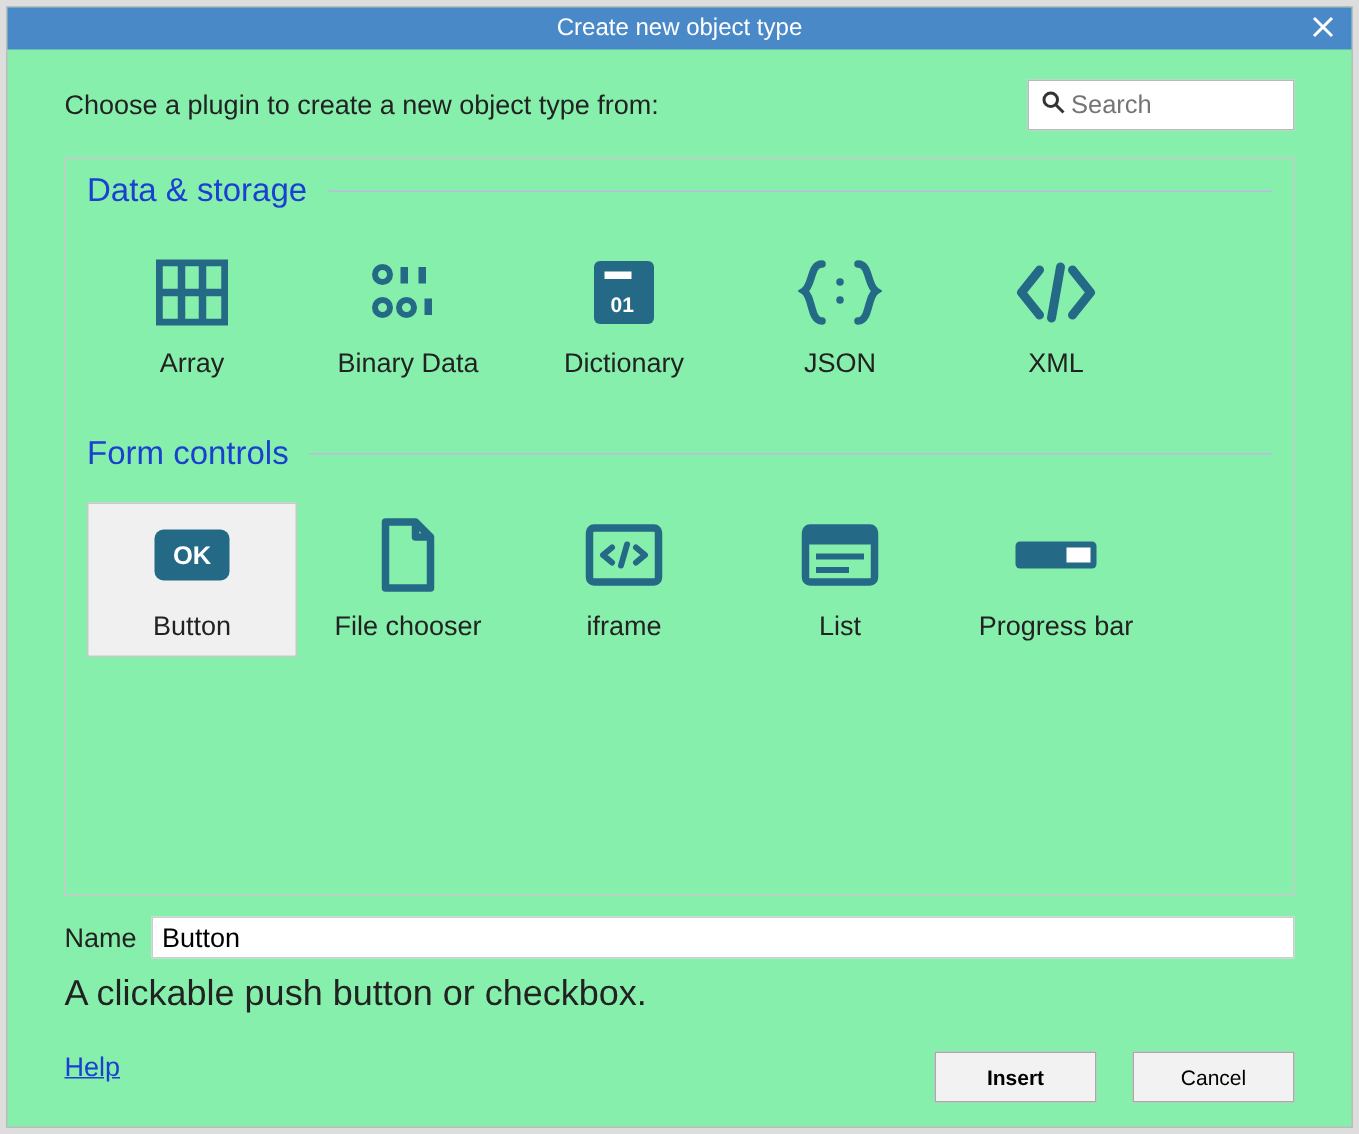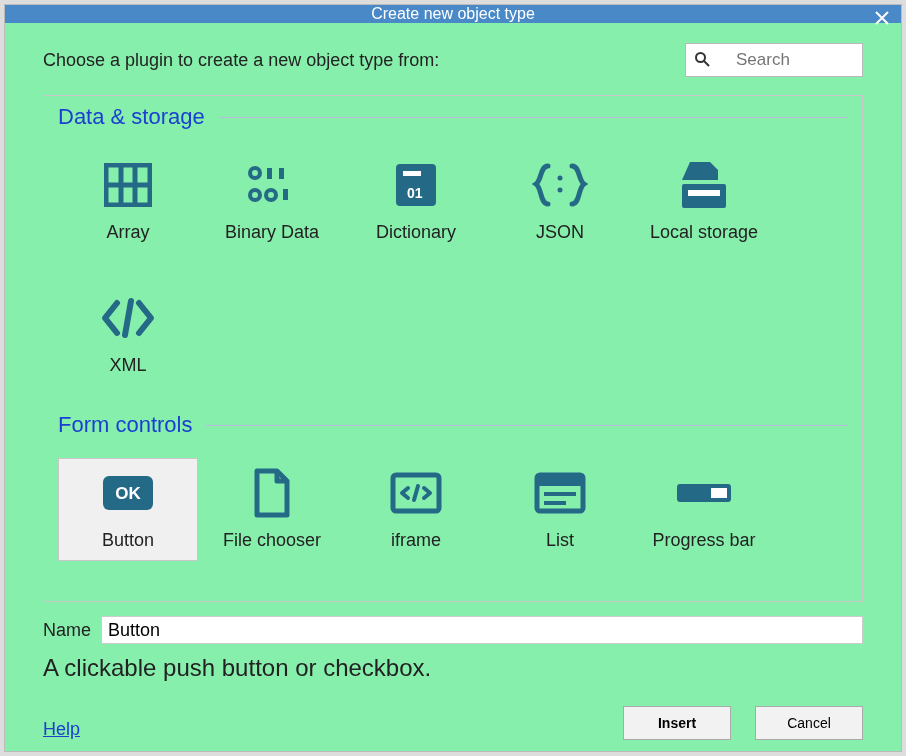--- a/index.html
+++ b/index.html
@@ -65,21 +65,21 @@
     width: 178px;
     padding: 0 8px;
   }
   .search-wrap svg { flex-shrink: 0; }
   .search-wrap input {
     border: none;
     outline: none;
     font-size: 17px;
     color: #666;
     width: 100%;
-    margin-left: 24px;
+    margin-left: 2px;
   }
   .plugin-area {
     border: 1px solid #c9c9c9;
     padding: 4px 14px 14px 14px;
     flex: 1;
     overflow: hidden;
   }
   .group-header {
     display: flex;
     align-items: center;
@@ -141,21 +141,21 @@
     padding: 2px 6px;
     outline: none;
   }
   .desc {
     margin-top: 10px;
     font-size: 24px;
     color: #222;
   }
   .bottom-row {
     display: flex;
-    align-items: flex-end;
+    align-items: flex-start;
     margin-top: 24px;
   }
   .help-link {
     color: #1a3fd1;
     text-decoration: underline;
     font-size: 18px;
     cursor: pointer;
   }
   .spacer { flex: 1; }
   .btn {
@@ -246,30 +246,20 @@
             <svg width="56" height="46" viewBox="0 0 56 46" fill="none" stroke="#246a87" stroke-width="5" stroke-linecap="round">
                 <path d="M16 4 C8 4 10 18 4 22 C10 26 8 42 16 42"></path>
                 <path d="M40 4 C48 4 46 18 52 22 C46 26 48 42 40 42"></path>
                 <circle cx="28" cy="16" r="2.5" fill="#246a87" stroke="none"></circle>
                 <circle cx="28" cy="28" r="2.5" fill="#246a87" stroke="none"></circle>
               </svg>
           </div>
           <div class="plugin-label">JSON</div>
         </div>
 
-        <div class="plugin">
-          <div class="icon-box">
-            <svg width="44" height="50" viewBox="0 0 44 50" fill="#246a87">
-                <path d="M8 2 h20 l8 8 v10 h-36 z"></path>
-                <rect x="0" y="24" width="44" height="24" rx="2"></rect>
-                <rect x="6" y="30" width="32" height="6" fill="#fff"></rect>
-              </svg>
-          </div>
-          <div class="plugin-label">Local storage</div>
-        </div>
 
         <div class="plugin">
           <div class="icon-box">
             <svg width="54" height="42" viewBox="0 0 54 42" fill="none" stroke="#246a87" stroke-width="6" stroke-linecap="round" stroke-linejoin="round">
                 <polyline points="16,6 4,21 16,36"></polyline>
                 <polyline points="38,6 50,21 38,36"></polyline>
                 <line x1="30" y1="4" x2="24" y2="38"></line>
               </svg>
           </div>
           <div class="plugin-label">XML</div>

